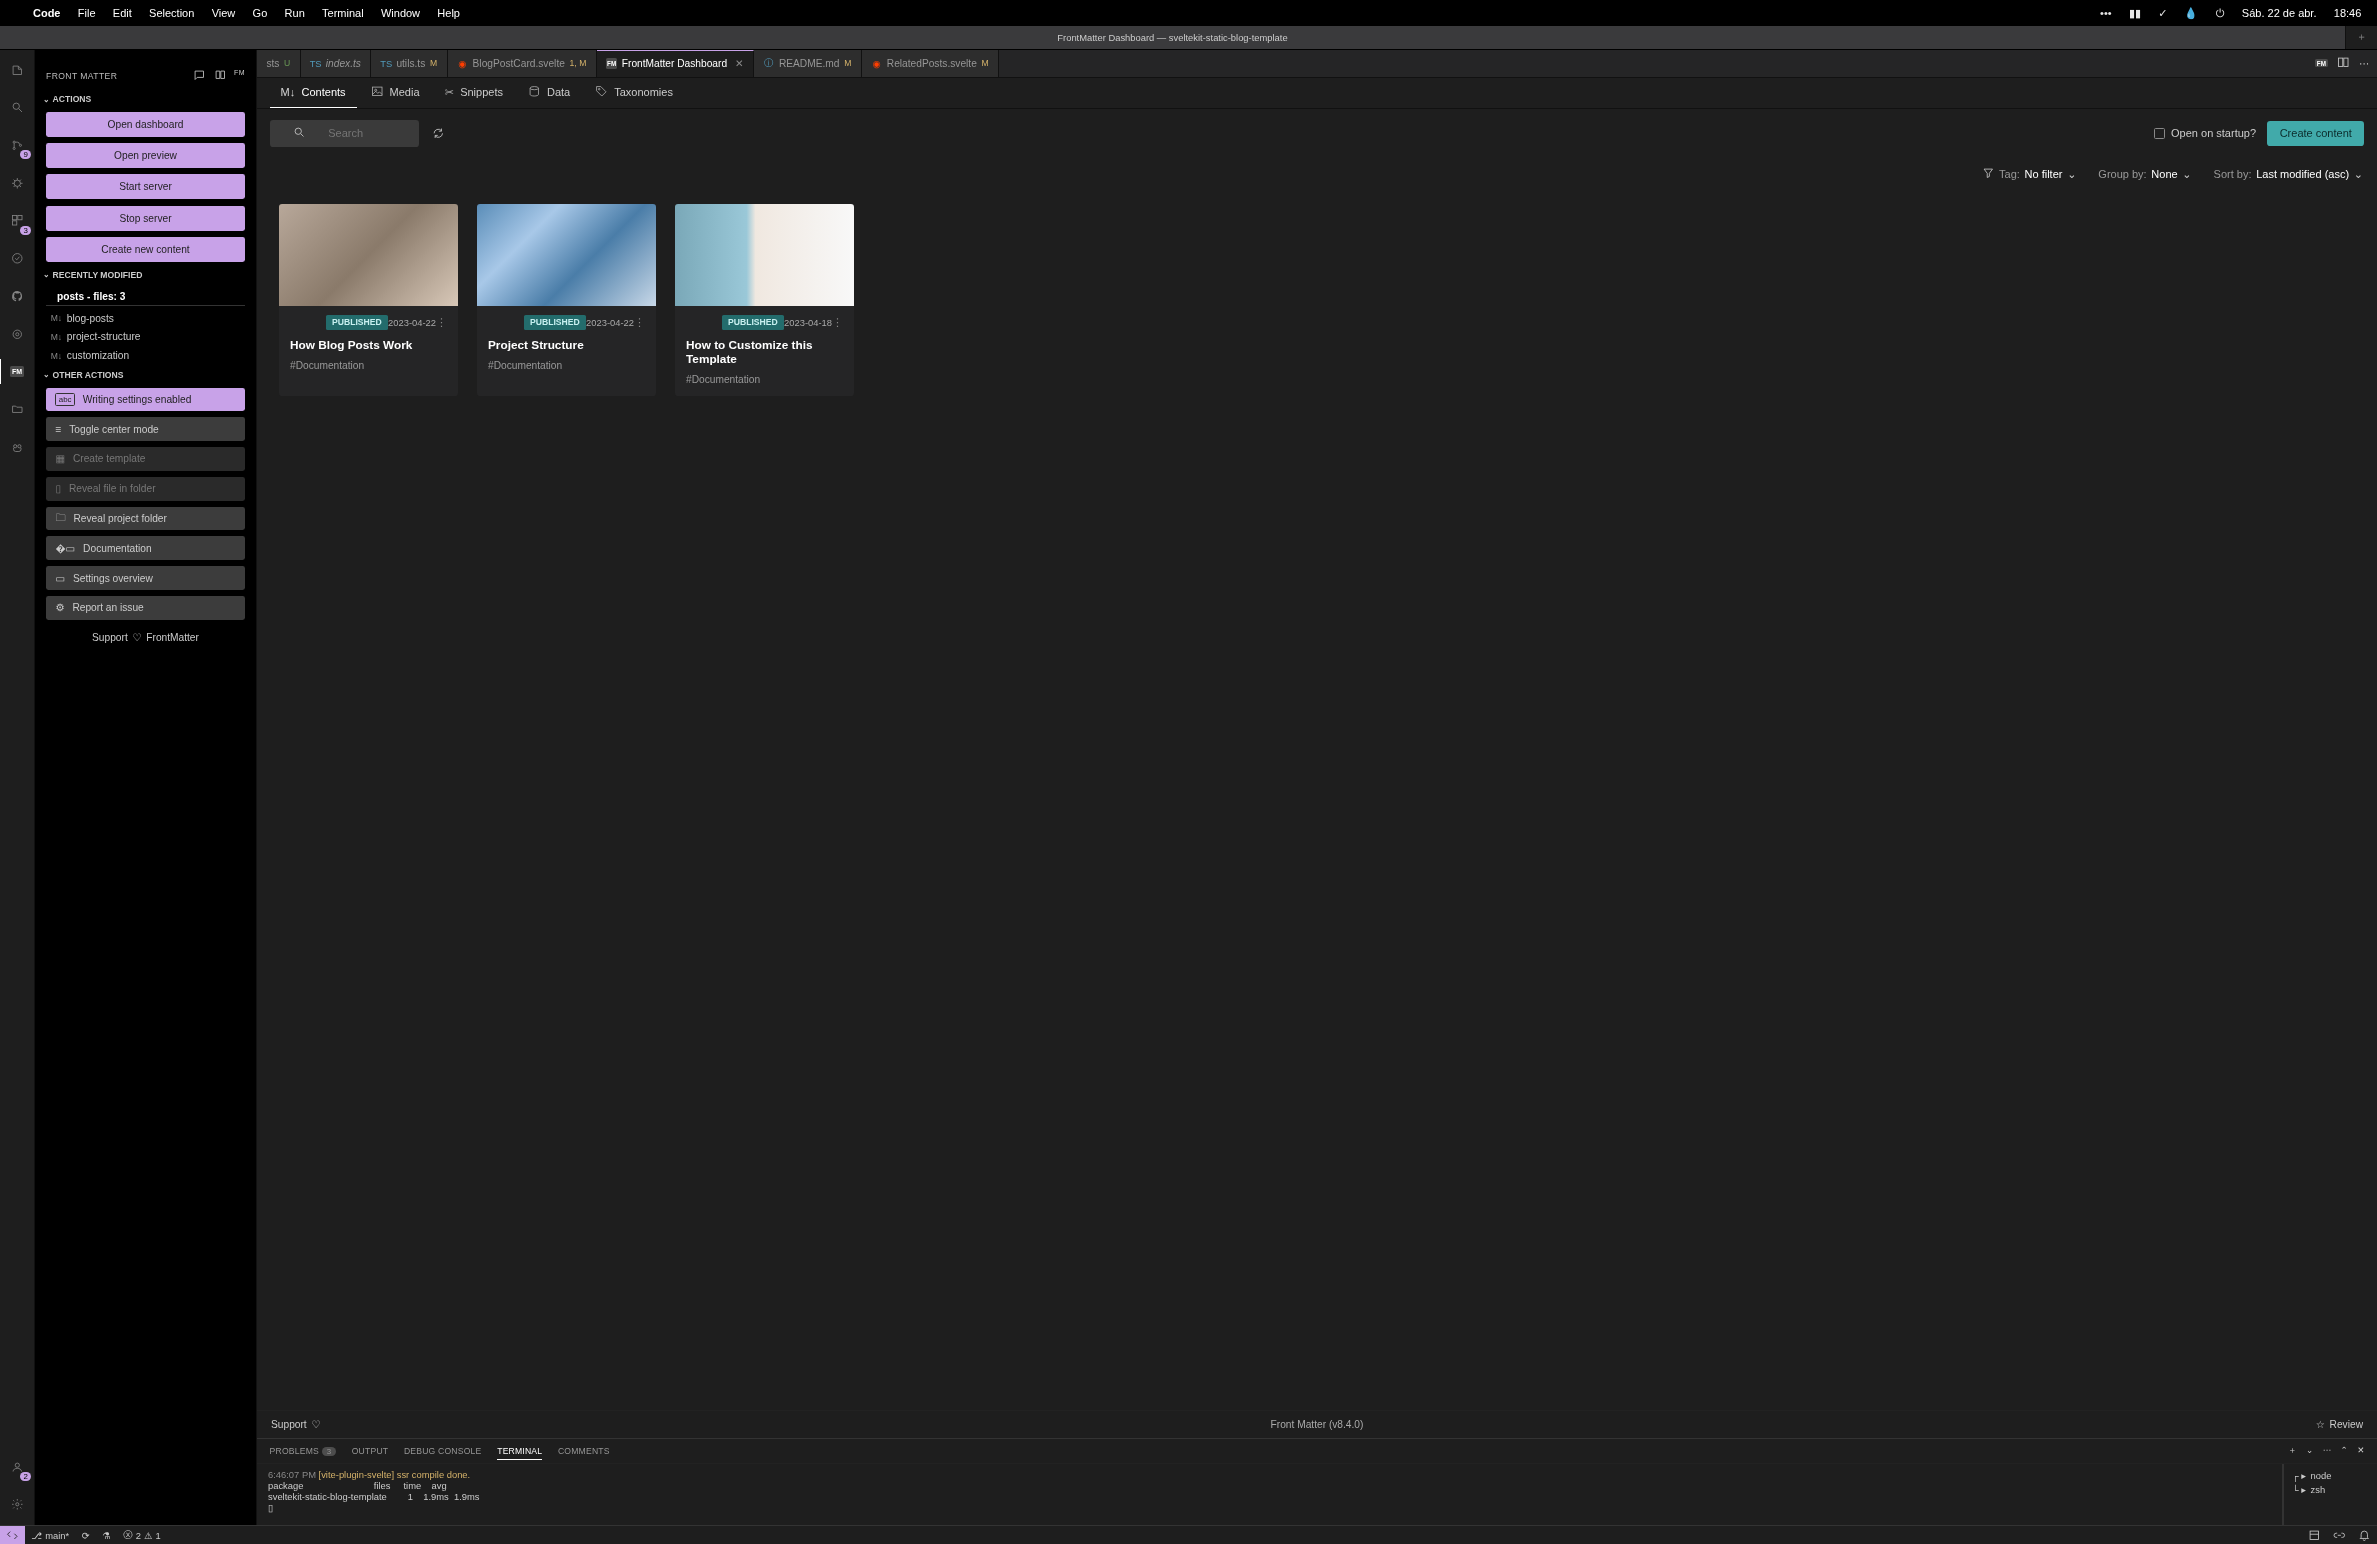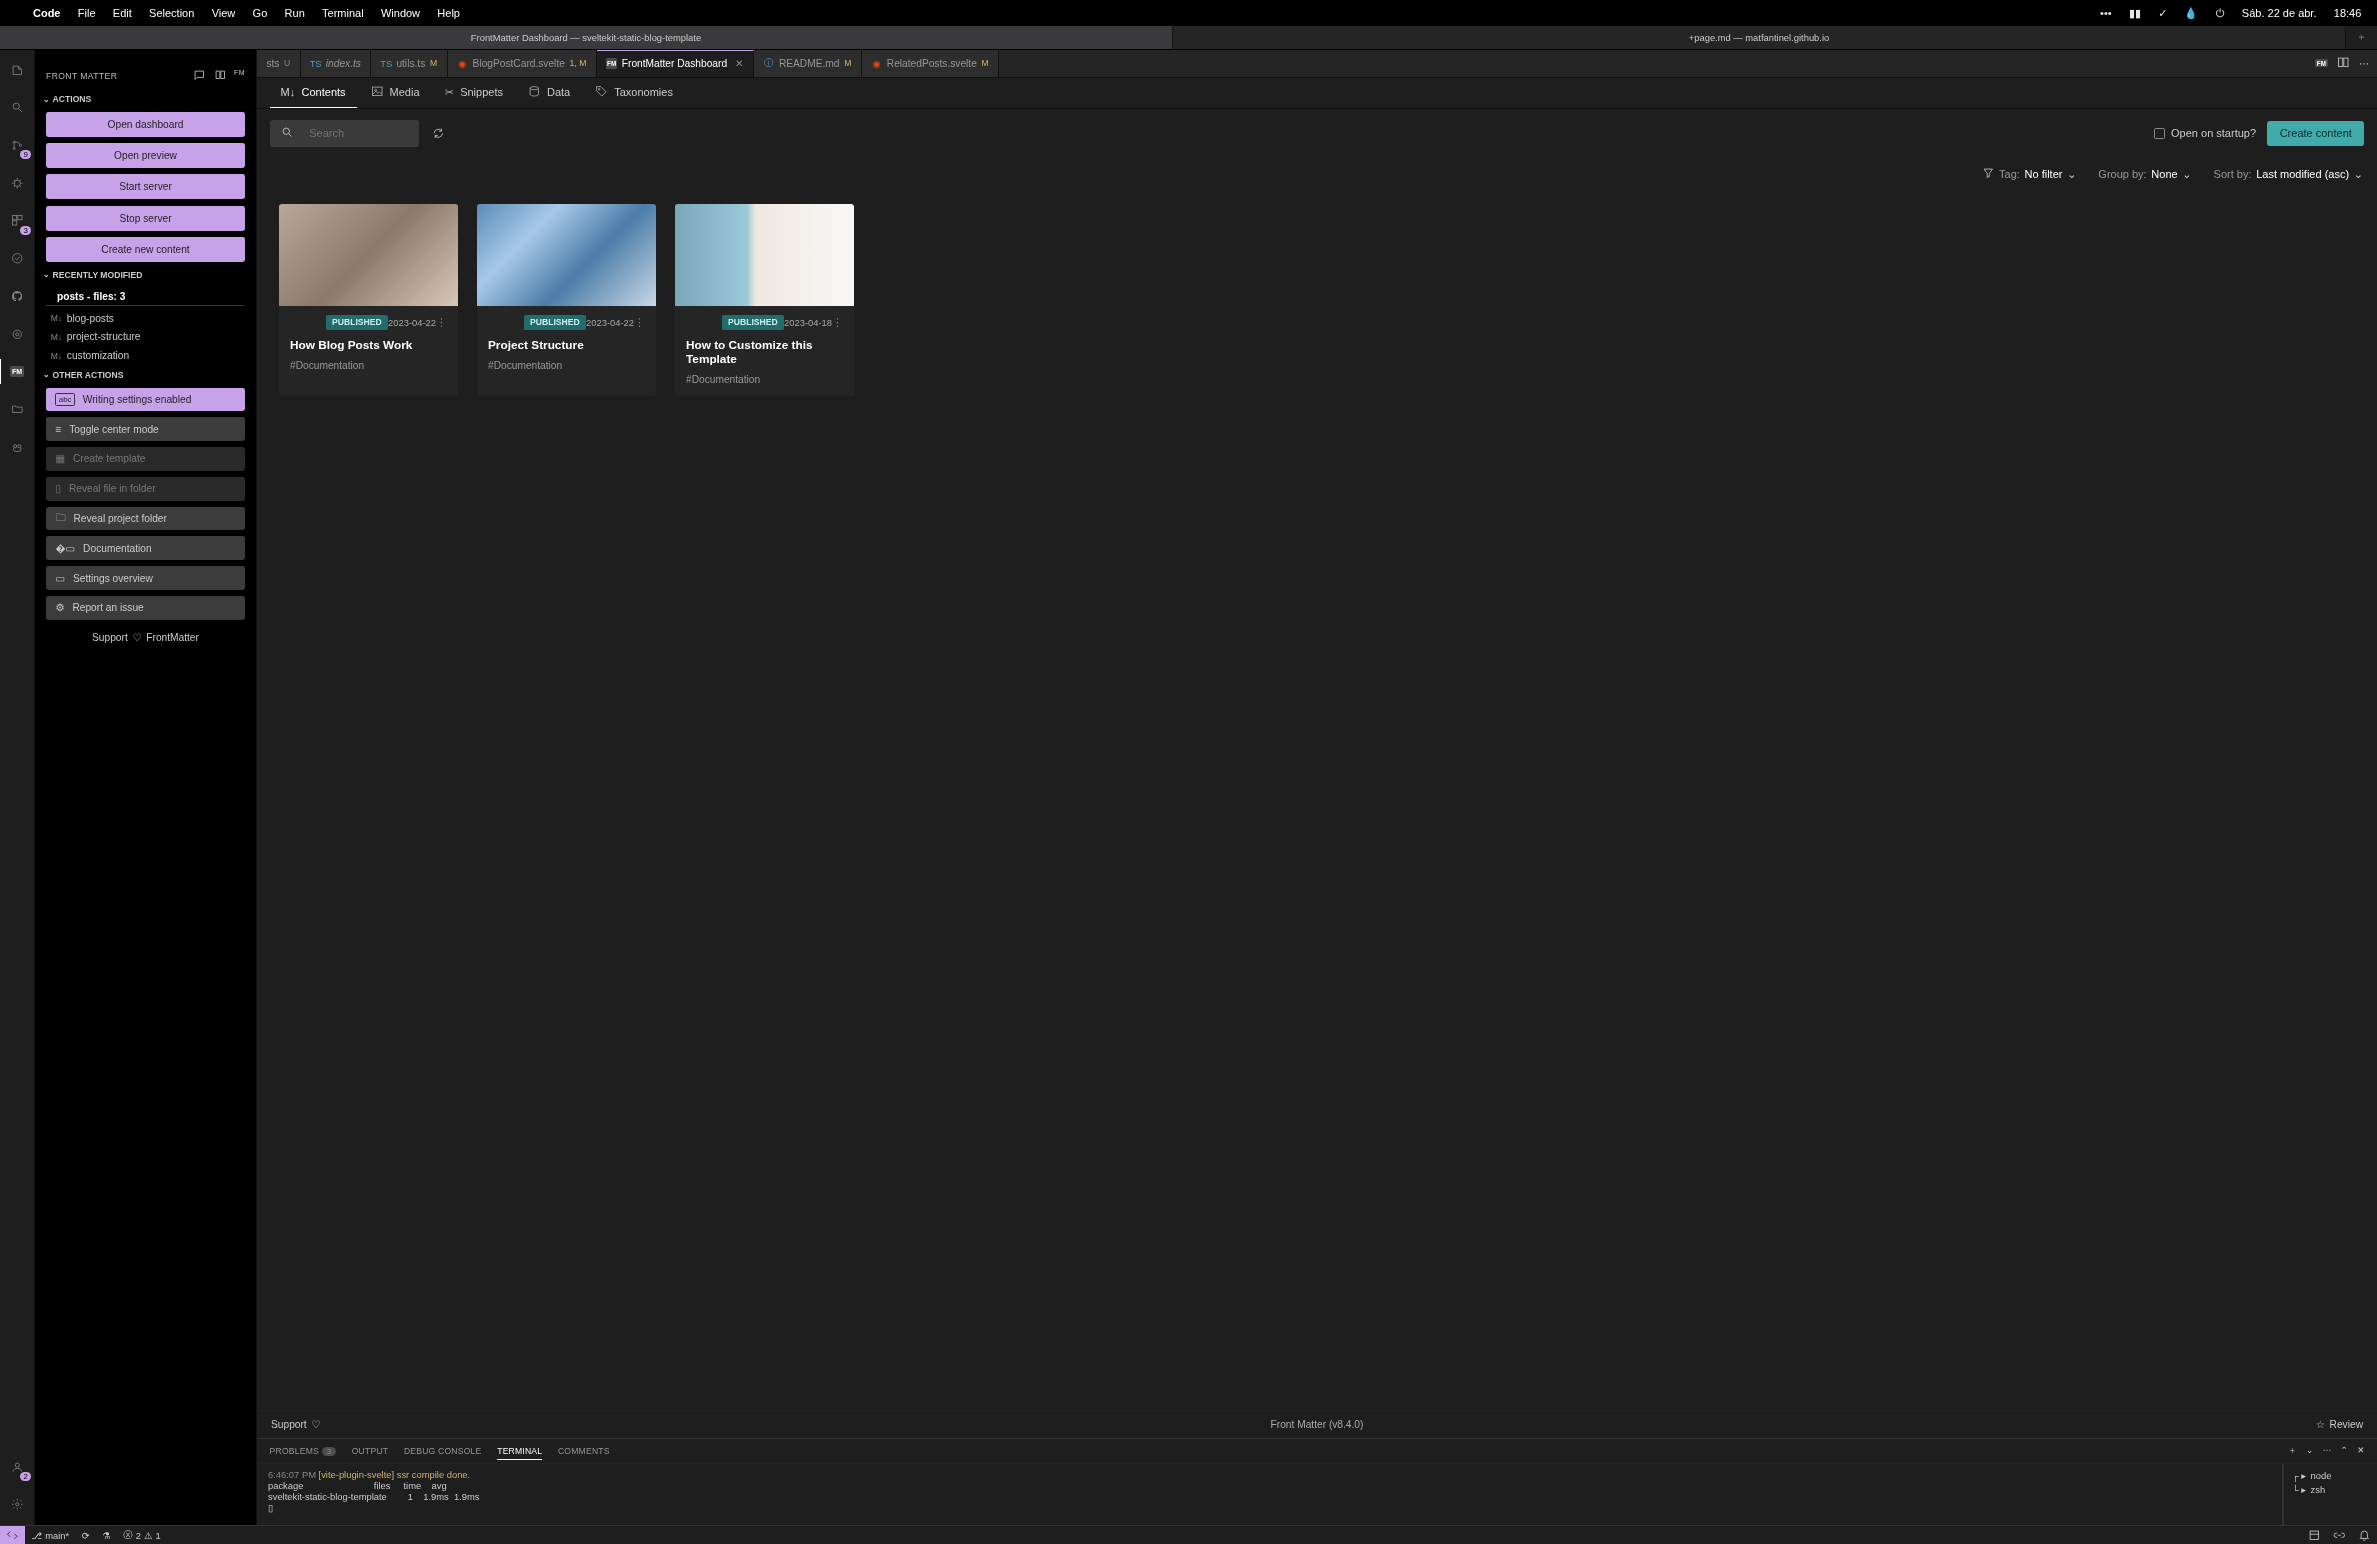--- a/index.html
+++ b/index.html
@@ -64,21 +64,21 @@
 .editor-tabs-right { margin-left:auto; display:flex; align-items:center; gap:9.4px; padding:0 7.9px; color:#ccc; }
 
 
 .content-nav { height:31px; display:flex; align-items:stretch; padding:0 12.6px; gap:3.1px; border-bottom:0.8px solid #111; }
 .cnav-item { display:flex; align-items:center; gap:6.3px; padding:0 11px; color:#ccc; font-size:11px; cursor:pointer; border-bottom:1.6px solid transparent; }
 .cnav-item.active { border-bottom-color:#fff; color:#fff; }
 .cnav-icon { opacity:.8; }
 
 
 .toolbar { display:flex; align-items:center; padding:11px 12.6px; gap:11px; }
-.search-box { width:149px; height:27px; background:#3a3a3a; border-radius:3.1px; display:flex; align-items:center; padding:0 11px; gap:16px; color:#ccc; }
+.search-box { width:149px; height:27px; background:#3a3a3a; border-radius:3.1px; display:flex; align-items:center; padding:0 23px; gap:23px; color:#ccc; }
 .search-box input { background:transparent; border:none; outline:none; color:#ccc; font-size:11px; flex:1; }
 .refresh-btn { width:17.3px; height:17.3px; color:#ccc; cursor:pointer; display:flex; align-items:center; justify-content:center; }
 .toolbar .spacer { flex:1; }
 .chk-row { display:flex; align-items:center; gap:6.3px; color:#ccc; font-size:11px; }
 .chk { width:11px; height:11px; border:0.8px solid #888; border-radius:1.6px; }
 .create-content-btn { height:25px; padding:0 12.6px; background:#41aaaa; color:#0b2b2b; border:none; border-radius:3.1px; font-size:11px; font-weight:500; cursor:pointer; }
 
 
 .filter-row { display:flex; align-items:center; padding:0 12.6px 7.9px; gap:19px; border-bottom:0.8px solid #222; }
 .filter-tabs { display:flex; gap:19px; }
@@ -165,23 +165,20 @@
     <span class="icon">💧</span>
     <span class="icon">⏻</span>
     <span>Sáb. 22 de abr.</span>
     <span>18:46</span>
   </div>
 
   <div class="title-tabs">
     <div class="title-tab active">
         <span>FrontMatter Dashboard — sveltekit-static-blog-template</span>
       </div>
-    <div class="title-tab">
-        <span>+page.md — matfantinel.github.io</span>
-      </div>
     <div class="title-tab-plus">＋</div>
   </div>
 
   <div class="body">
 
     <div class="activity-bar">
       <div class="ab-item">
           <svg viewBox="0 0 24 24">
             <path d="M4 4h10l6 6v10H4z M14 4v6h6"></path>
           </svg>

